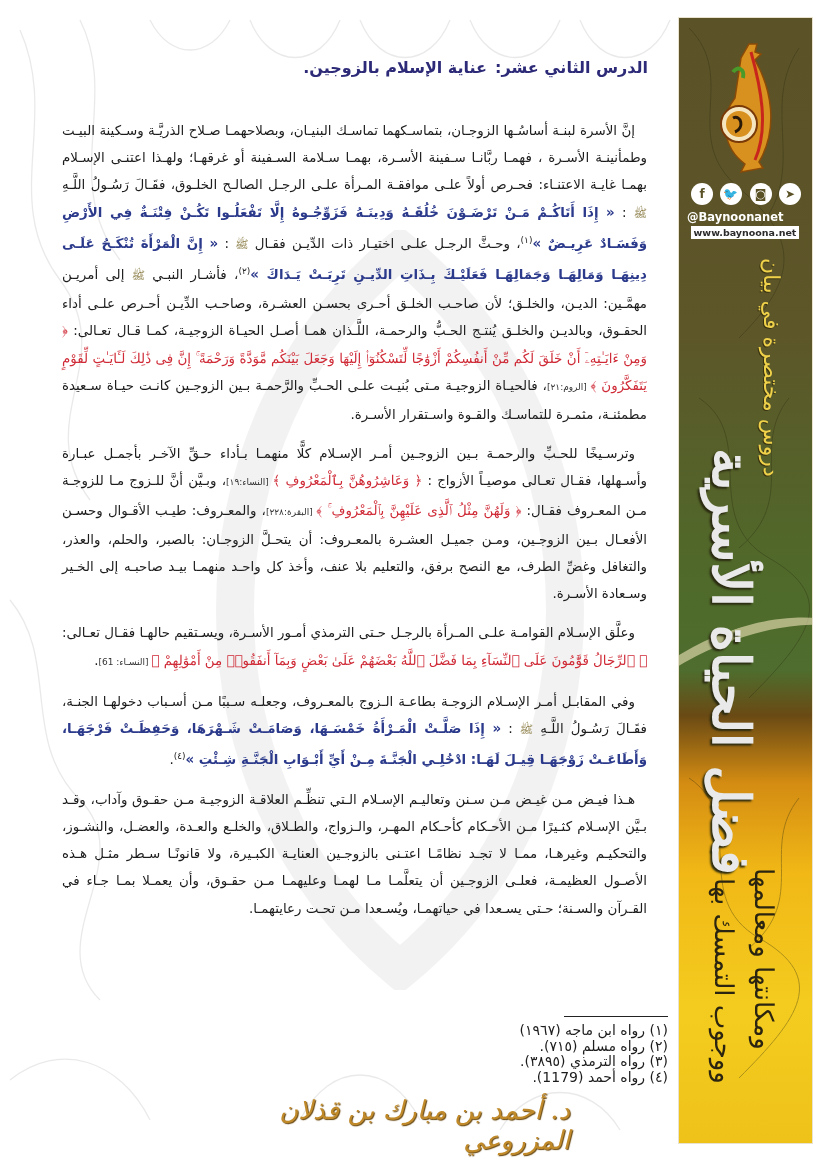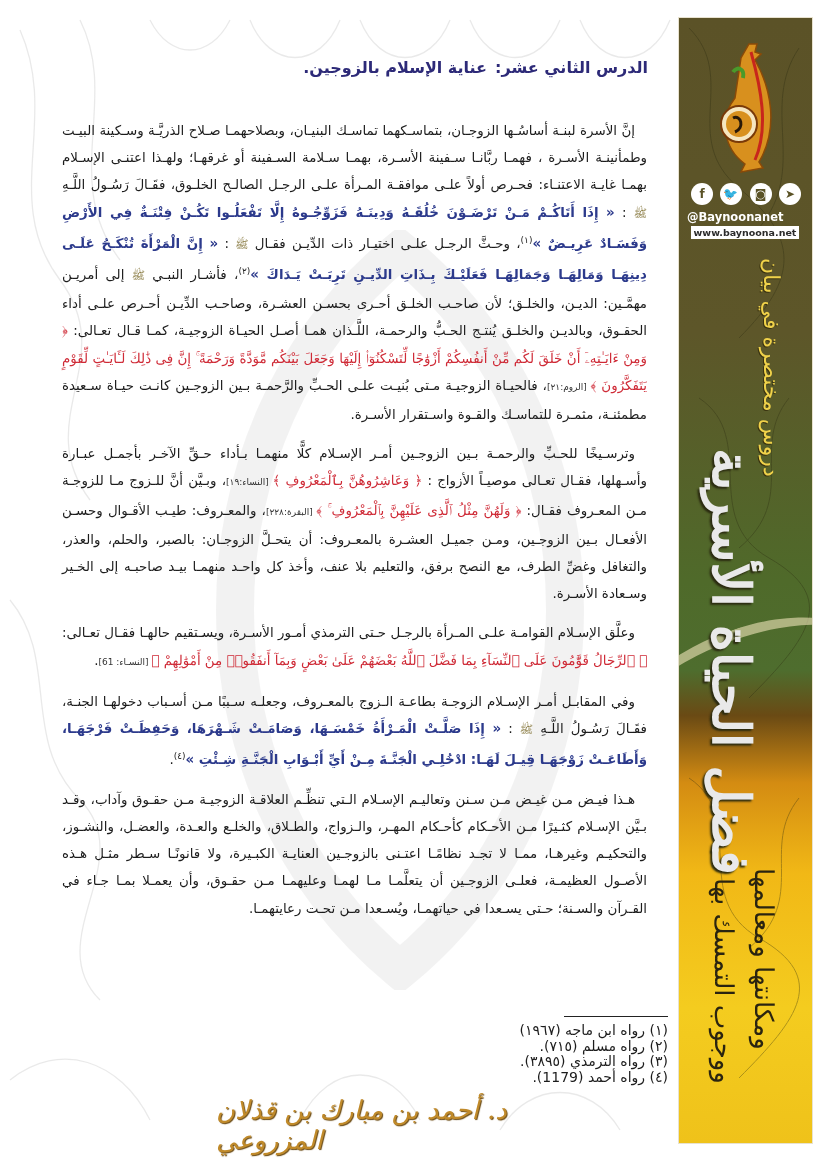--- a/index.html
+++ b/index.html
@@ -51,21 +51,21 @@
     .quran { color: #cf2a36; font-family: "DejaVu Serif", serif; }
     .ref { font-size: 9px; color: #333; }
     .sup { font-size: 9px; vertical-align: super; }
     .saw { color: #7a6a2a; font-size: 11px; }
 
     .footnotes { position: absolute; right: 162px; top: 1016px; width: 230px; direction: rtl; text-align: right; }
     .fn-rule { width: 104px; border-top: 1.5px solid #222; margin: 0 0 6px auto; }
     .fn { font-size: 14px; line-height: 15.5px; color: #1c1c1c; }
 
     .signature {
-      position: absolute; left: 216px; top: 1095px; width: 340px; text-align: left;
+      position: absolute; left: 230px; top: 1095px; width: 340px; text-align: right;
       direction: rtl; font: italic 26px "DejaVu Serif", serif; color: #c08a2a;
       text-shadow: 1px 1px 1px #6b4a12;
     }
   </style>
 </head>
 <body>
 
 <svg class="bg-pattern" viewBox="0 0 680 1159" preserveAspectRatio="none">
   <g fill="none" stroke="#8a8a8a" stroke-width="1.3">
     <path d="M20 30 C60 120, 0 200, 60 280 S 30 420, 90 500"></path>

